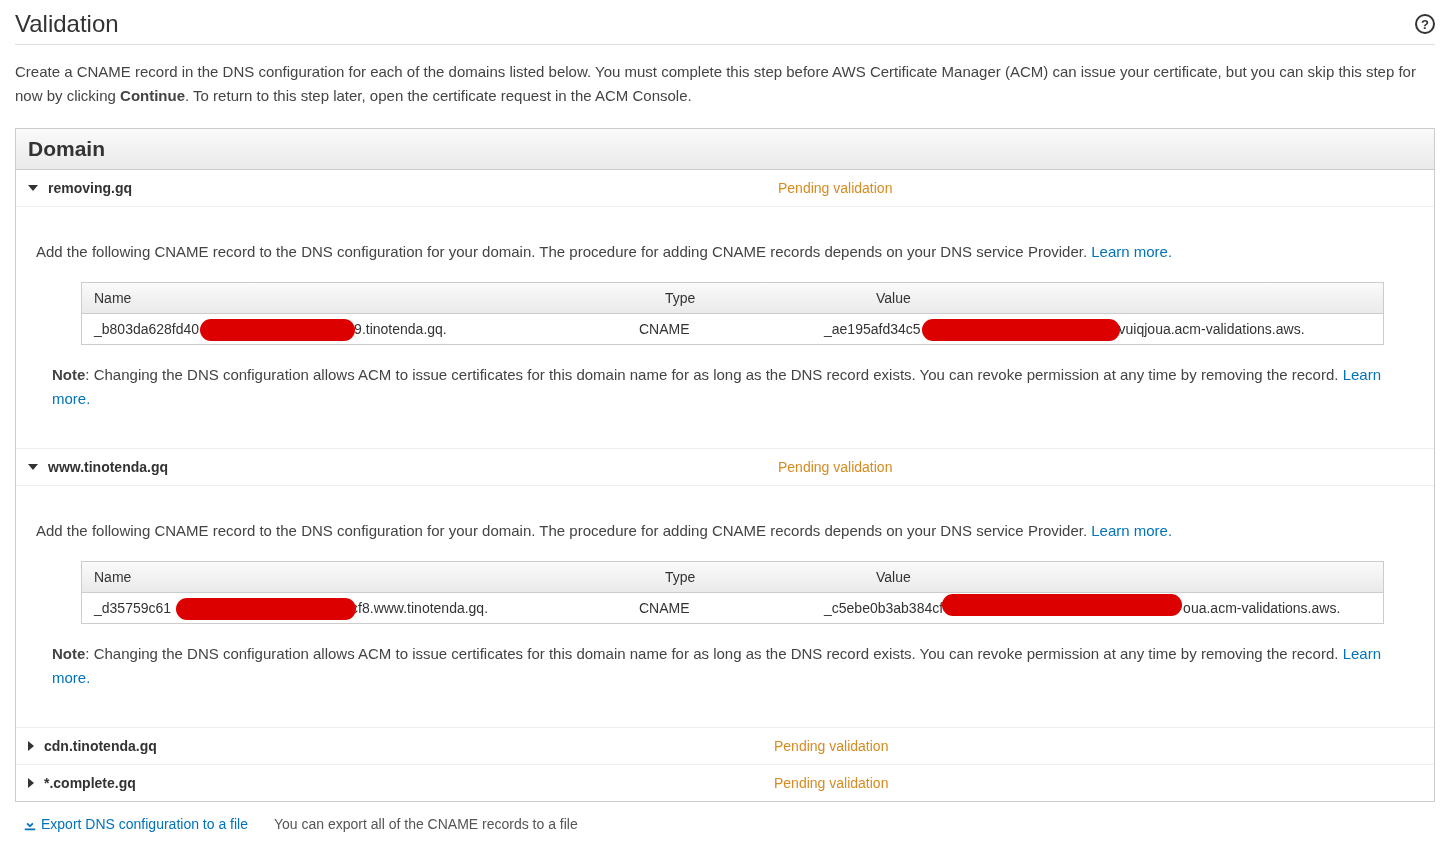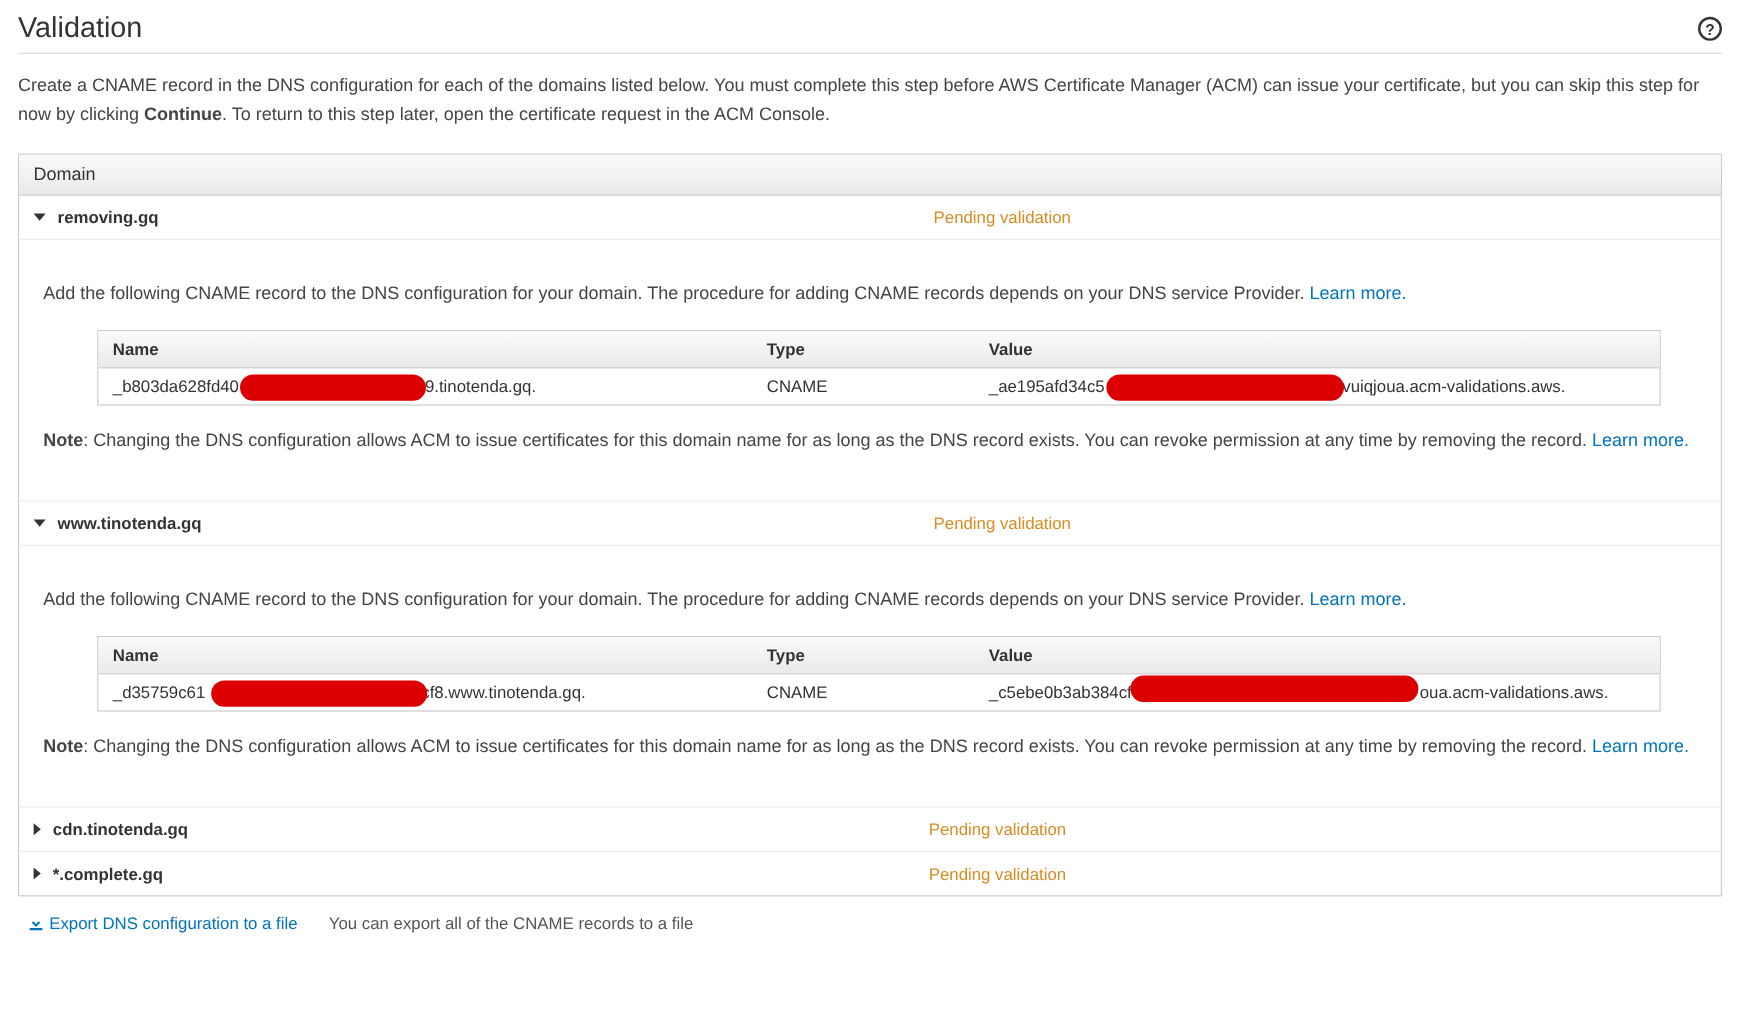--- a/index.html
+++ b/index.html
@@ -43,22 +43,22 @@
     margin-bottom: 20px;
   }
   .intro b { font-weight: 700; }
   .panel {
     border: 1px solid #ccc;
   }
   .panel-header {
     display: flex;
     background: linear-gradient(#fafafa,#eaeaea);
     border-bottom: 1px solid #ccc;
-    font-weight: 400;
-    font-size: 15px;
+    font-weight: 700;
+    font-size: 21px;
     color: #333;
   }
   .panel-header .col-domain { flex: 0 0 755px; padding: 8px 12px; }
   .panel-header .col-status { flex: 1; padding: 8px 12px; }
   .domain-row {
     display: flex;
     align-items: center;
     padding: 10px 12px;
     border-bottom: 1px solid #eee;
     cursor: pointer;
@@ -91,35 +91,36 @@
   .body-text { font-size: 15px; line-height: 1.6; color: #444; margin-bottom: 18px; }
   .link { color: #0073bb; cursor: pointer; }
   .cname-table {
     border: 1px solid #ccc;
     margin: 0 30px 18px 45px;
   }
   .cname-table .thead {
     display: flex;
     background: linear-gradient(#fafafa,#eaeaea);
     border-bottom: 1px solid #ccc;
-    font-weight: 700;
+    font-weight: 400;
+    gap: 26px;
   }
   .cname-table .trow { display: flex; align-items: center; }
   .cname-table .cell { padding: 7px 12px; font-size: 14px; }
   .cname-table .c-name { flex: 0 0 545px; position: relative; }
   .cname-table .c-type { flex: 0 0 185px; }
   .cname-table .c-value { flex: 1; position: relative; }
   .redact {
     position: absolute;
     background: #d00;
     border-radius: 12px;
     height: 22px;
     top: 5px;
   }
-  .note { font-size: 15px; line-height: 1.6; color: #444; }
+  .note { font-size: 15px; line-height: 1.6; color: #444; margin-left: 16px; }
   .note b { font-weight: 700; }
   .footer {
     display: flex;
     align-items: center;
     padding: 14px 8px 4px 8px;
     gap: 26px;
   }
   .export-link {
     color: #0073bb;
     cursor: pointer;

